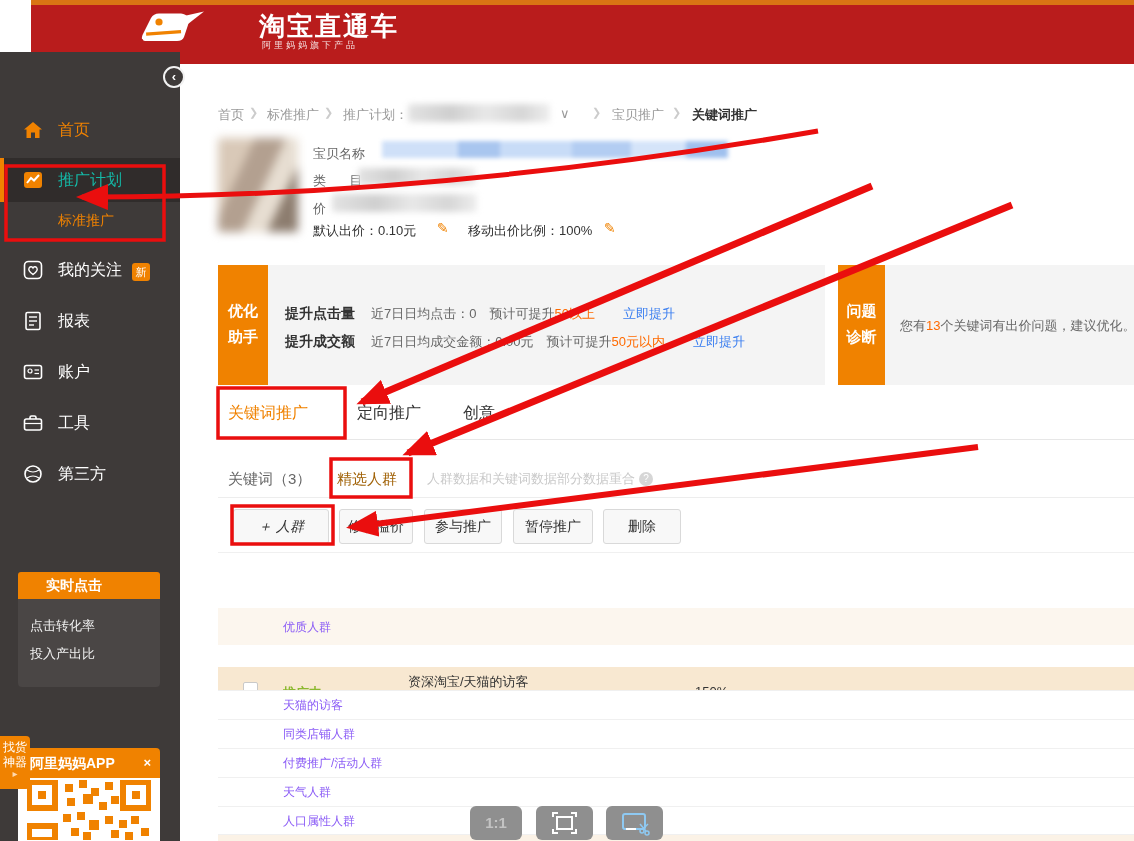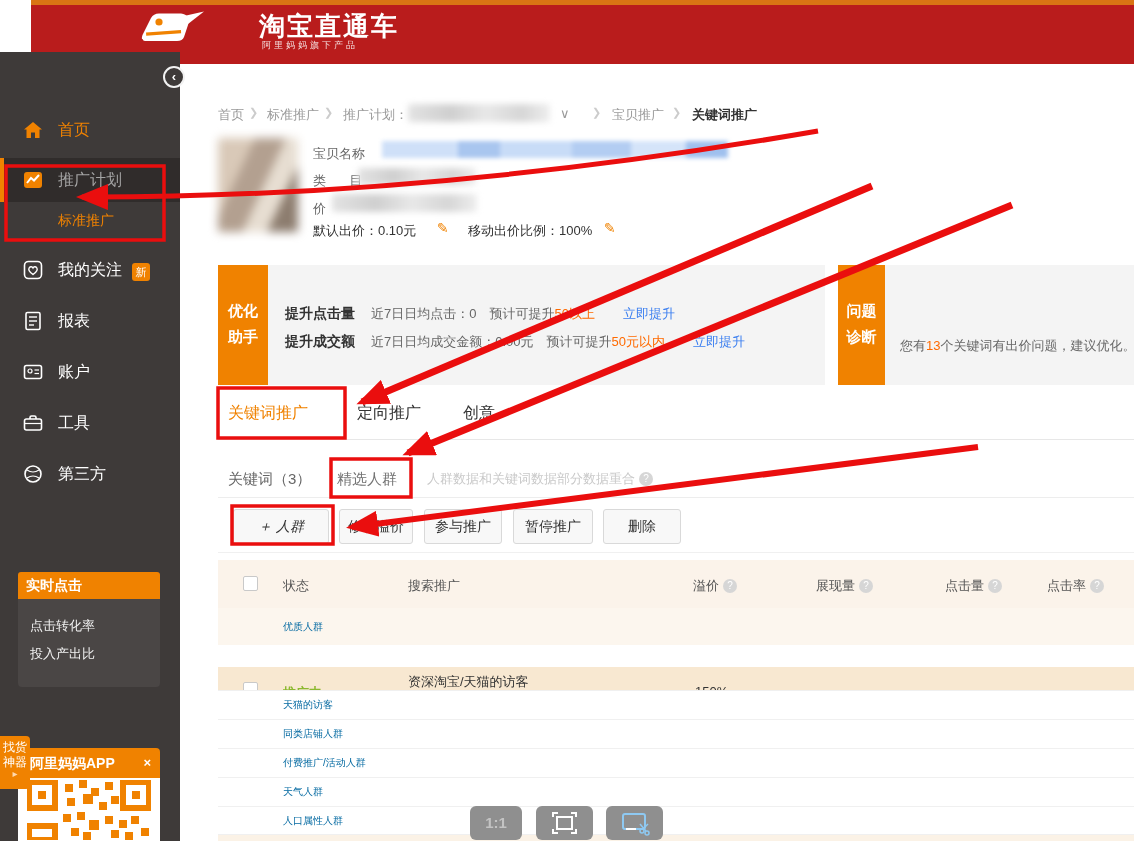--- a/index.html
+++ b/index.html
@@ -15,26 +15,26 @@
   .logo-sub { position:absolute; left:231px; top:39px; font-size:9px; color:rgba(255,255,255,.85); letter-spacing:3px; }
 
   
   .sb { position:absolute; left:0; top:52px; width:180px; height:789px; background:#3e3a39; }
   .sb-item { position:absolute; left:0; width:180px; height:44px; cursor:pointer; }
   .sb-item .lbl { position:absolute; left:58px; top:50%; transform:translateY(-50%); font-size:16px; color:#fff; }
   .sb-item .ic { position:absolute; left:22px; top:50%; transform:translateY(-50%); width:22px; height:22px; }
   .sb-item.active-home .lbl { color:#f08200; }
   .sb-row-active { position:absolute; left:0; top:106px; width:180px; height:44px; background:#302c2b; }
   .sb-bar { position:absolute; left:0; top:106px; width:4px; height:44px; background:#f08200; }
-  .sb-item.campaign .lbl { color:#a3a3a3; }
+  .sb-item.campaign .lbl { color:#14b8a6; }
   .sb-sub { position:absolute; left:58px; top:160px; font-size:14px; color:#f08200; cursor:pointer; }
   .badge-new { position:absolute; left:132px; top:211px; width:18px; height:18px; background:#f08200; border-radius:3px; color:#fff; font-size:11px; text-align:center; line-height:18px; }
   .collapse-btn { position:absolute; left:163px; top:66px; width:22px; height:22px; border-radius:50%; background:#3e3a39; border:2px solid #f2f2f2; color:#fff; font-size:13px; font-weight:bold; text-align:center; line-height:18px; cursor:pointer; z-index:5; }
 
-  .rt-head { position:absolute; left:18px; top:520px; width:142px; height:27px; background:#f08200; color:#fff; font-size:14px; font-weight:bold; line-height:27px; padding-left:8px; border-radius:3px 3px 0 0; }
+  .rt-head { position:absolute; left:18px; top:520px; width:142px; height:27px; background:#f08200; color:#fff; font-size:14px; font-weight:bold; line-height:27px; padding-left:28px; border-radius:3px 3px 0 0; }
   .rt-body { position:absolute; left:18px; top:547px; width:142px; height:88px; background:#4a4645; border-radius:0 0 4px 4px; }
   .rt-it1 { position:absolute; left:12px; top:18px; font-size:13px; color:#f2f2f2; cursor:pointer; }
   .rt-it2 { position:absolute; left:12px; top:46px; font-size:13px; color:#f2f2f2; cursor:pointer; }
 
   .app-head { position:absolute; left:18px; top:696px; width:142px; height:30px; background:#f08200; color:#fff; font-size:14px; font-weight:bold; line-height:30px; padding-left:12px; border-radius:4px 4px 0 0; }
   .app-close { position:absolute; right:9px; top:0; font-size:13px; font-weight:bold; color:#fff; cursor:pointer; }
   .app-body { position:absolute; left:18px; top:726px; width:142px; height:63px; background:#fff; overflow:hidden; }
   .side-tab { position:absolute; left:0; top:736px; width:30px; height:53px; background:#f08200; border-radius:0 4px 4px 0; color:#fff; font-size:12px; text-align:center; padding-top:4px; line-height:15px; cursor:pointer; z-index:3; }
   .side-tab .tri { color:#ffd9ae; font-size:10px; line-height:8px; }
 
@@ -53,45 +53,45 @@
 
   
   .opt-tab { position:absolute; left:218px; top:265px; width:50px; height:120px; background:#f08200; color:#fff; font-size:15px; font-weight:bold; text-align:center; padding-top:33px; line-height:26px; }
   .opt-body { position:absolute; left:268px; top:265px; width:557px; height:120px; background:#f4f4f4; }
   .opt-line { position:absolute; left:17px; white-space:nowrap; font-size:13px; color:#666; }
   .opt-line .t { font-size:14px; font-weight:bold; color:#333; margin-right:16px; }
   .opt-line .hl { color:#ff6a00; }
   .opt-line .lk { color:#3a7ef0; margin-left:28px; cursor:pointer; }
   .diag-tab { position:absolute; left:838px; top:265px; width:47px; height:120px; background:#f08200; color:#fff; font-size:15px; font-weight:bold; text-align:center; padding-top:33px; line-height:26px; }
   .diag-body { position:absolute; left:885px; top:265px; width:249px; height:120px; background:#f4f4f4; overflow:hidden; }
-  .diag-text { position:absolute; left:15px; top:52px; white-space:nowrap; font-size:13px; color:#666;margin-top:20px; }
+  .diag-text { position:absolute; left:15px; top:52px; white-space:nowrap; font-size:13px; color:#666; }
   .diag-text .hl { color:#ff6a00; }
 
   
   .tab-main { position:absolute; top:403px; font-size:16px; color:#333; cursor:pointer; }
   .tab-main.on { color:#f08200; }
   .tabline { position:absolute; left:218px; top:439px; width:916px; height:1px; background:#e7e7e7; }
   .subtab { position:absolute; top:470px; font-size:15px; color:#666; cursor:pointer; }
-  .subtab.on { color:#737373;text-align:center; }
+  .subtab.on { color:#a16207;text-align:center; }
   .subnote { position:absolute; left:427px; top:470px; font-size:13px; color:#c9c9c9; }
   .help { display:inline-block; width:14px; height:14px; border-radius:50%; background:#d6d6d6; color:#fff; font-size:10px; text-align:center; line-height:14px; vertical-align:1px; margin-left:4px; }
   .subline { position:absolute; left:218px; top:497px; width:916px; height:1px; background:#ededed; }
 
   
   .btn { position:absolute; top:509px; height:35px; background:#f8f8f8; border:1px solid #d9d9d9; border-radius:3px; font-size:14px; color:#333; text-align:center; line-height:33px; cursor:pointer; }
   .btnline { position:absolute; left:218px; top:552px; width:916px; height:1px; background:#f0f0f0; }
 
   
   .thead { position:absolute; left:218px; top:560px; width:916px; height:48px; background:#fbf3ea; }
   .th { position:absolute; top:17px; font-size:13px; color:#555; white-space:nowrap; }
   .cb { position:absolute; width:15px; height:15px; background:#fff; border:1px solid #c9c9c9; border-radius:2px; cursor:pointer; }
   .grow0 { position:absolute; left:218px; top:608px; width:916px; height:37px; background:#fcf6ee; }
   .drow { position:absolute; left:218px; top:667px; width:916px; height:42px; background:#f8e8d1; }
   .wrow { position:absolute; left:218px; width:916px; height:29px; background:#fff; border-top:1px solid #f0f0f0; }
-  .glabel { position:absolute; left:65px; top:50%; transform:translateY(-50%); font-size:10px; color:#0369a1; }
+  .glabel { position:absolute; left:65px; top:50%; transform:translateY(-50%); font-size:12px; color:#8b5cf6; }
   .cell { position:absolute; font-size:13px; color:#333; white-space:nowrap; }
   .status-on { color:#8cb82f; font-weight:bold; }
   .dash { color:#888; }
   .tfoot { position:absolute; left:218px; top:835px; width:916px; height:6px; background:#fbf2e6; }
 
   
   .vbtn { position:absolute; top:806px; height:34px; background:#8f8f8f; border-radius:6px; cursor:pointer; }
   .vbtn1 { left:470px; width:52px; color:#c3c3c3; font-size:15px; font-weight:bold; text-align:center; line-height:34px; }
   .vbtn2 { left:536px; width:57px; }
   .vbtn3 { left:606px; width:57px; }
@@ -297,29 +297,20 @@
   </div>
   <div class="subline"></div>
 
   <div class="btn" style="left:233px; width:96px;font-style:italic;"><span>＋</span> <span>人群</span></div>
   <div class="btn" style="left:339px; width:74px;">修改溢价</div>
   <div class="btn" style="left:424px; width:78px;">参与推广</div>
   <div class="btn" style="left:513px; width:80px;">暂停推广</div>
   <div class="btn" style="left:603px; width:78px;">删除</div>
   <div class="btnline"></div>
 
-  <div class="thead">
-    <div class="cb" style="left:25px; top:16px;"></div>
-    <div class="th" style="left:65px;">状态</div>
-    <div class="th" style="left:190px;">搜索推广</div>
-    <div class="th" style="left:475px;"><span>溢价</span><span class="help">?</span></div>
-    <div class="th" style="left:598px;"><span>展现量</span><span class="help">?</span></div>
-    <div class="th" style="left:727px;"><span>点击量</span><span class="help">?</span></div>
-    <div class="th" style="left:829px;"><span>点击率</span><span class="help">?</span></div>
-  </div>
 
   <div class="grow0">
     <div class="glabel">优质人群</div>
   </div>
 
   <div class="drow">
     <div class="cb" style="left:25px; top:15px;"></div>
     <div class="cell status-on" style="left:65px; top:17px;">推广中</div>
     <div class="cell" style="left:190px; top:6px;">资深淘宝/天猫的访客</div>
     <div class="cell" style="left:477px; top:17px;">150%</div>

